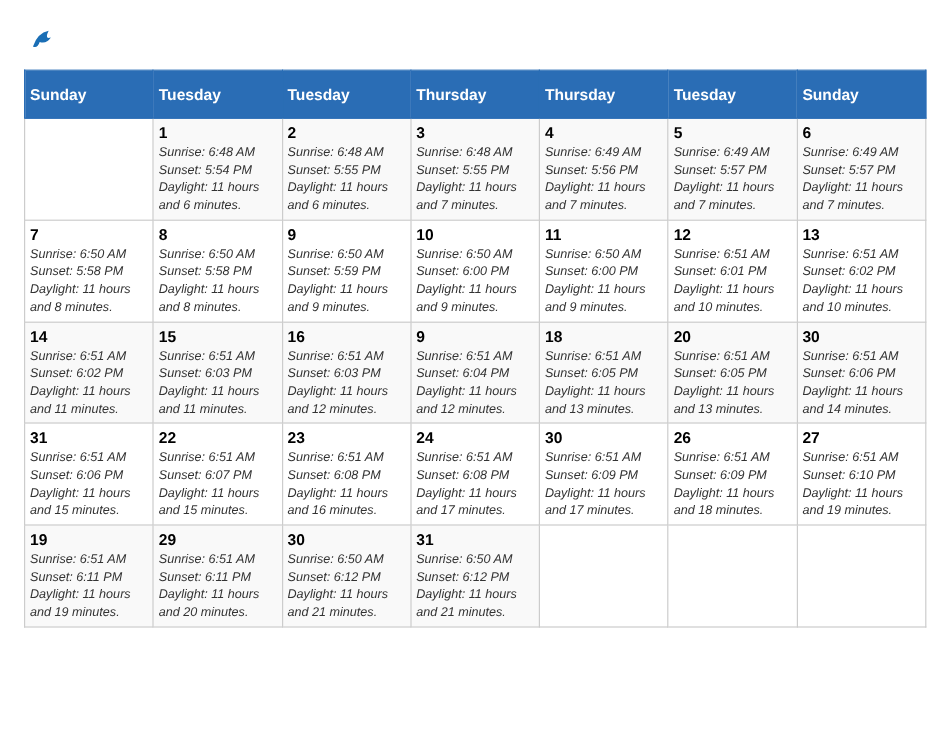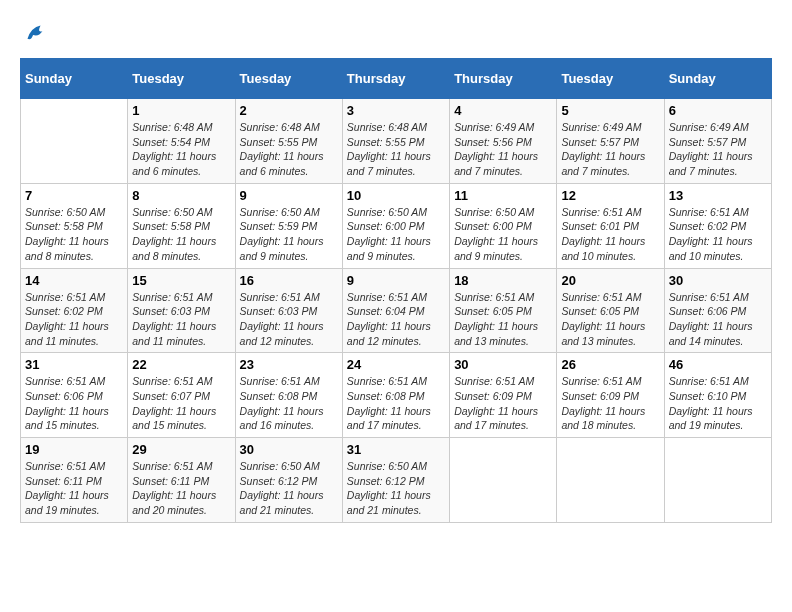--- a/index.html
+++ b/index.html
@@ -327,21 +327,21 @@
       </td>
         <td>
         <span class="day-number">26</span>
         <div class="day-info">
           Sunrise: 6:51 AM<br>
           Sunset: 6:09 PM<br>
           Daylight: 11 hours and 18 minutes.
         </div>
       </td>
         <td>
-        <span class="day-number">46</span>
+        <span class="day-number">27</span>
         <div class="day-info">
           Sunrise: 6:51 AM<br>
           Sunset: 6:10 PM<br>
           Daylight: 11 hours and 19 minutes.
         </div>
       </td>
       </tr>
       <tr>
         <td>
         <span class="day-number">19</span>

